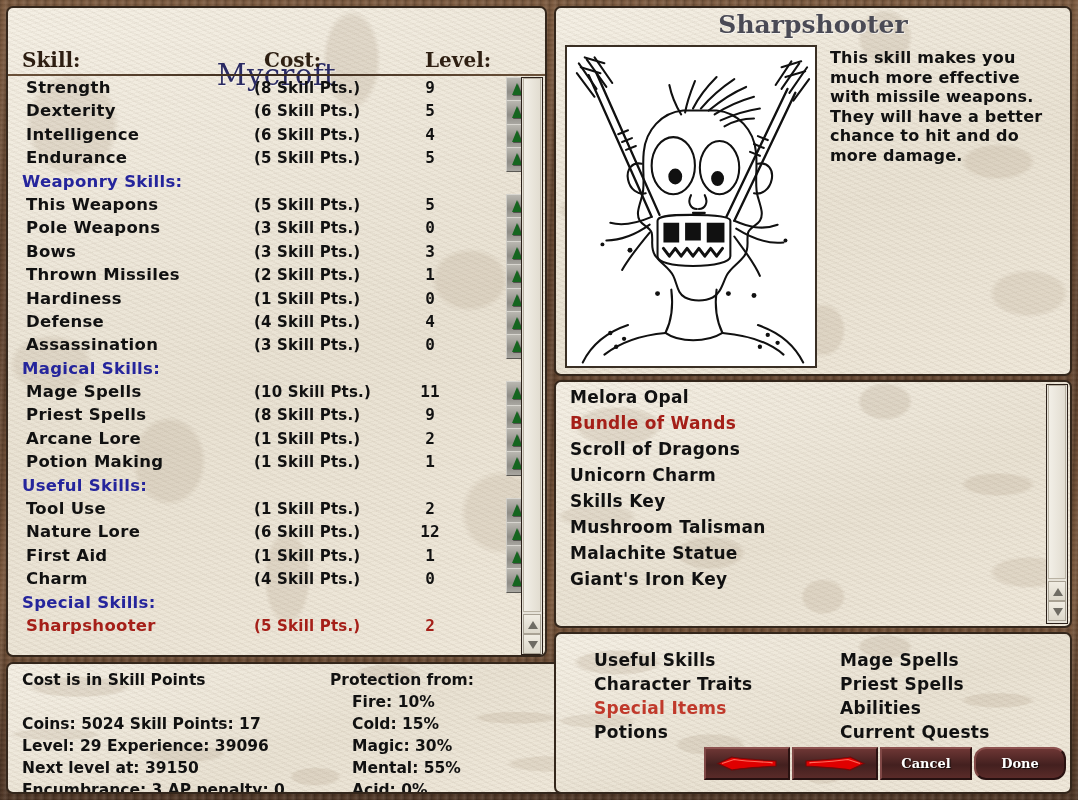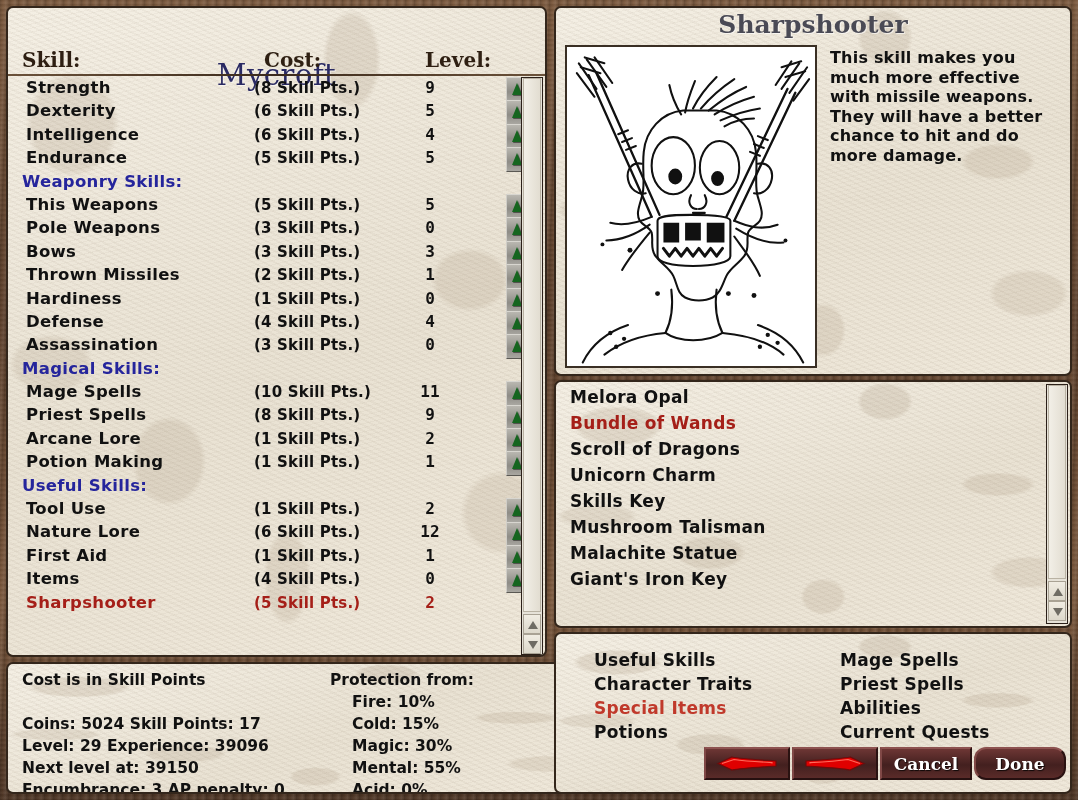--- a/index.html
+++ b/index.html
@@ -118,21 +118,21 @@
   .colA{left:38px;}
   .colB{left:284px;}
   .r0{top:16px;} .r1{top:40px;} .r2{top:64px;} .r3{top:88px;}
 
   #btn-row{position:absolute;left:148px;top:113px;width:366px;height:34px;}
   .gbtn{position:absolute;top:0;height:33px;box-sizing:border-box;
     background:linear-gradient(180deg,#6d3634,#43201f 55%,#5a2b29);
     border-top:2px solid #8d5250;border-left:2px solid #804846;
     border-right:2px solid #2a1211;border-bottom:2px solid #261010;
     display:flex;align-items:center;justify-content:center;}
-  .gbtn .lbl{font-family:"DejaVu Serif",serif;font-weight:bold;font-size:17px;color:#fff;
+  .gbtn .lbl{font-family:"DejaVu Serif",serif;font-weight:bold;font-size:13px;color:#fff;
     text-shadow:1px 1px 1px rgba(0,0,0,.8);}
   #b-prev{left:0;width:86px;}
   #b-next{left:88px;width:86px;}
   #b-cancel{left:176px;width:92px;}
   #b-done{left:270px;width:92px;border-radius:12px;}
   .arrow-l,.arrow-r{width:62px;height:17px;position:relative;}
   .arrow-l svg,.arrow-r svg{display:block;}
 </style>
 </head>
 <body>
@@ -244,23 +244,26 @@
           <span class="nm">Nature Lore</span>
           <span class="ct">(6 Skill Pts.)</span>
           <span class="lv">12</span>
         </div>
         <div class="srow">
           <span class="nm">First Aid</span>
           <span class="ct">(1 Skill Pts.)</span>
           <span class="lv">1</span>
         </div>
         <div class="srow">
-          <span class="nm">Items</span>
+          <span class="nm">Charm</span>
           <span class="ct">(4 Skill Pts.)</span>
           <span class="lv">0</span>
+        </div>
+        <div class="srow hdr">
+          <span class="nm">Special Skills:</span>
         </div>
         <div class="srow special">
           <span class="nm">Sharpshooter</span>
           <span class="ct">(5 Skill Pts.)</span>
           <span class="lv">2</span>
         </div>
       </div>
     <div id="raise-col">
         <div class="raise" style="top: 0px;">
           <i></i>

